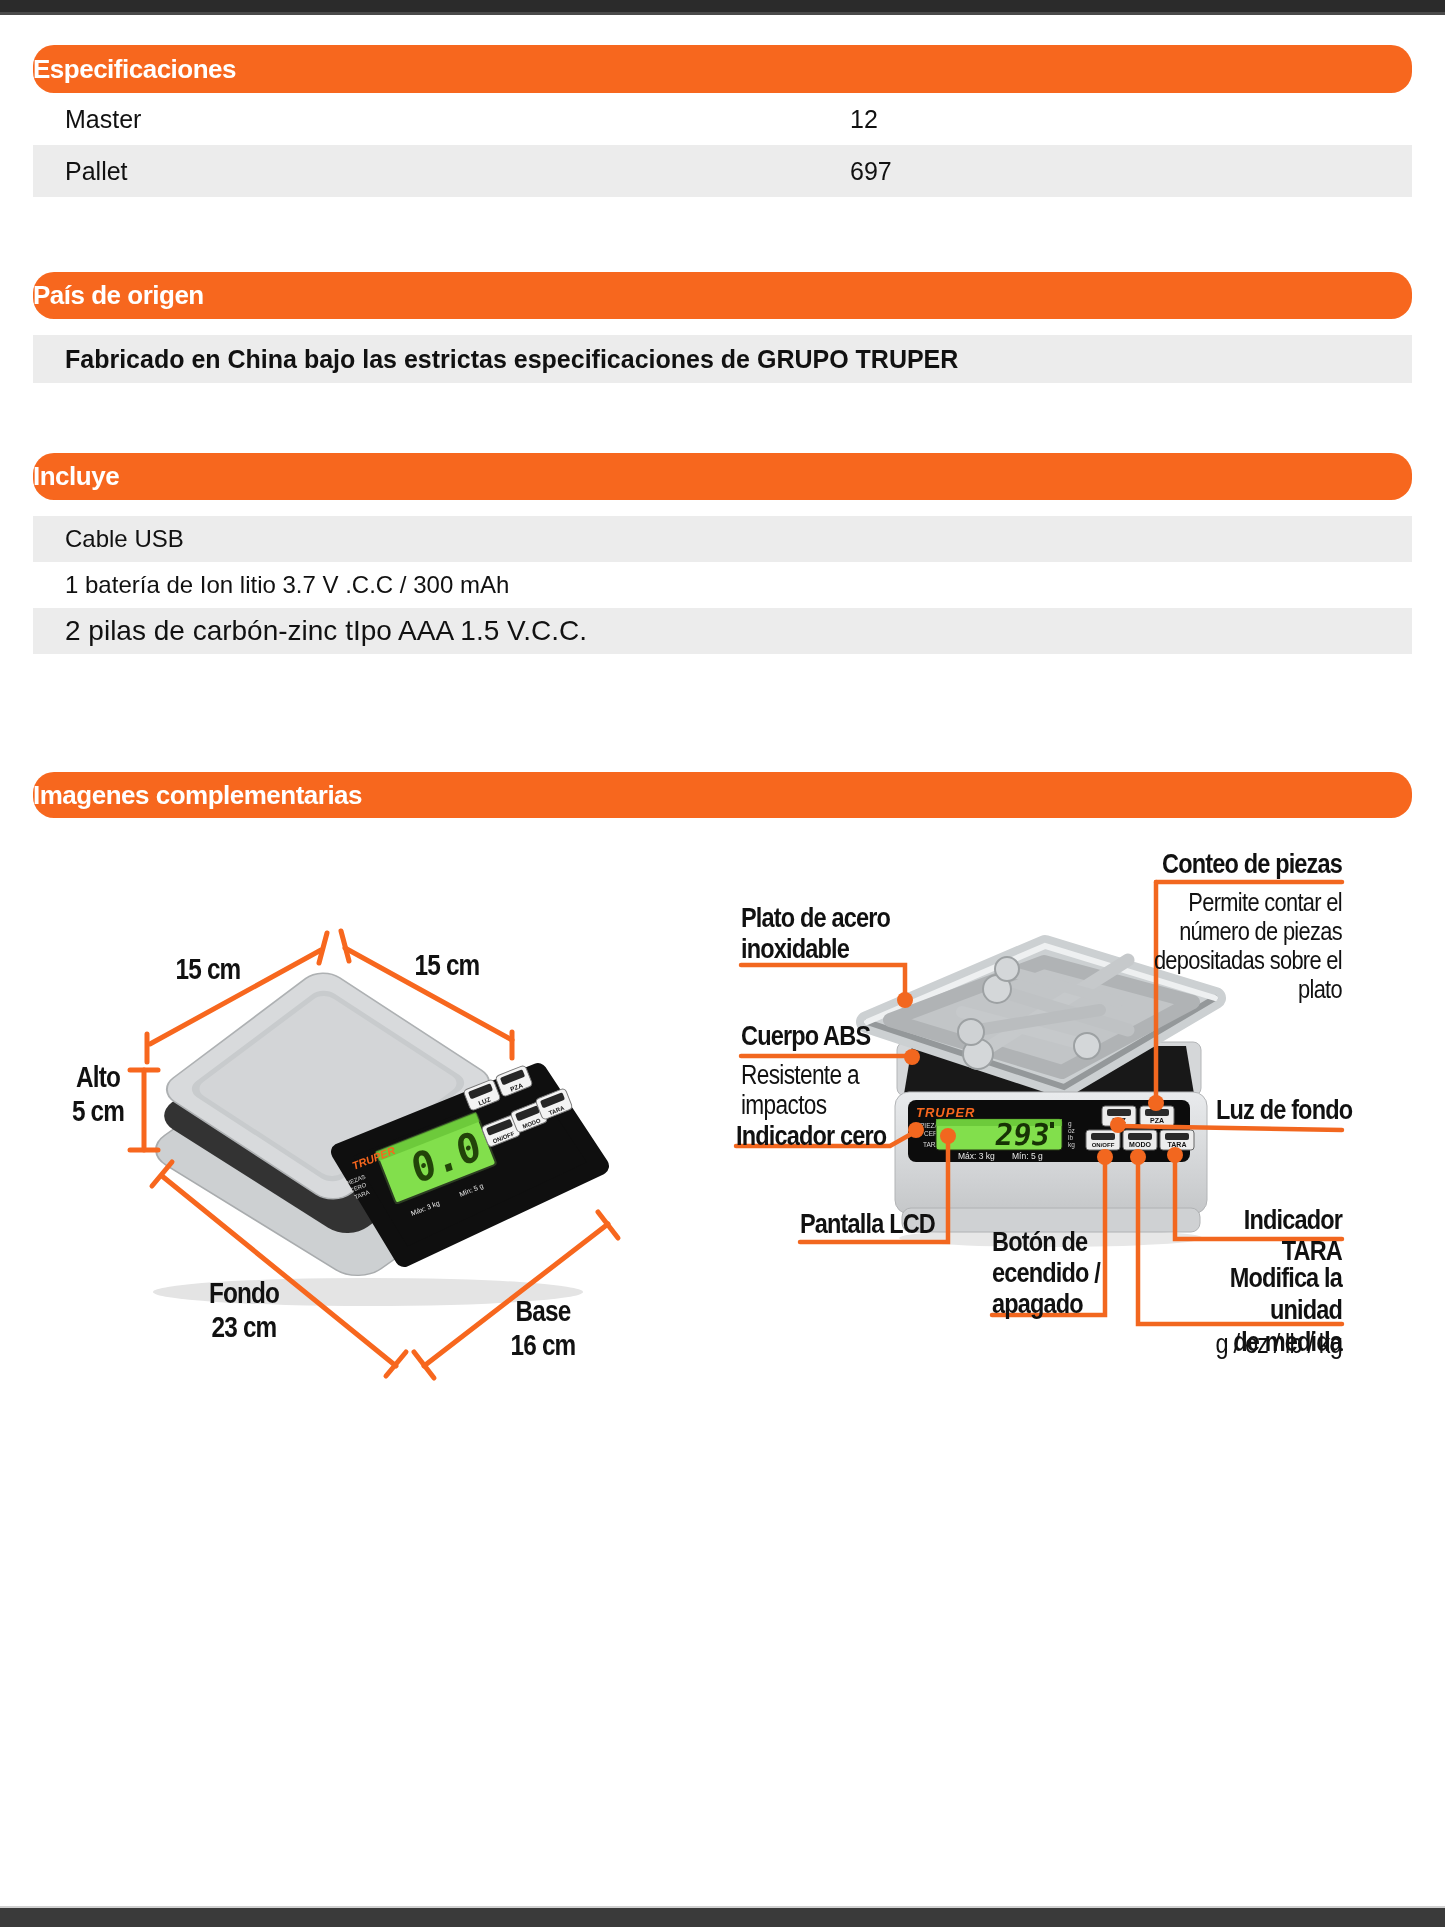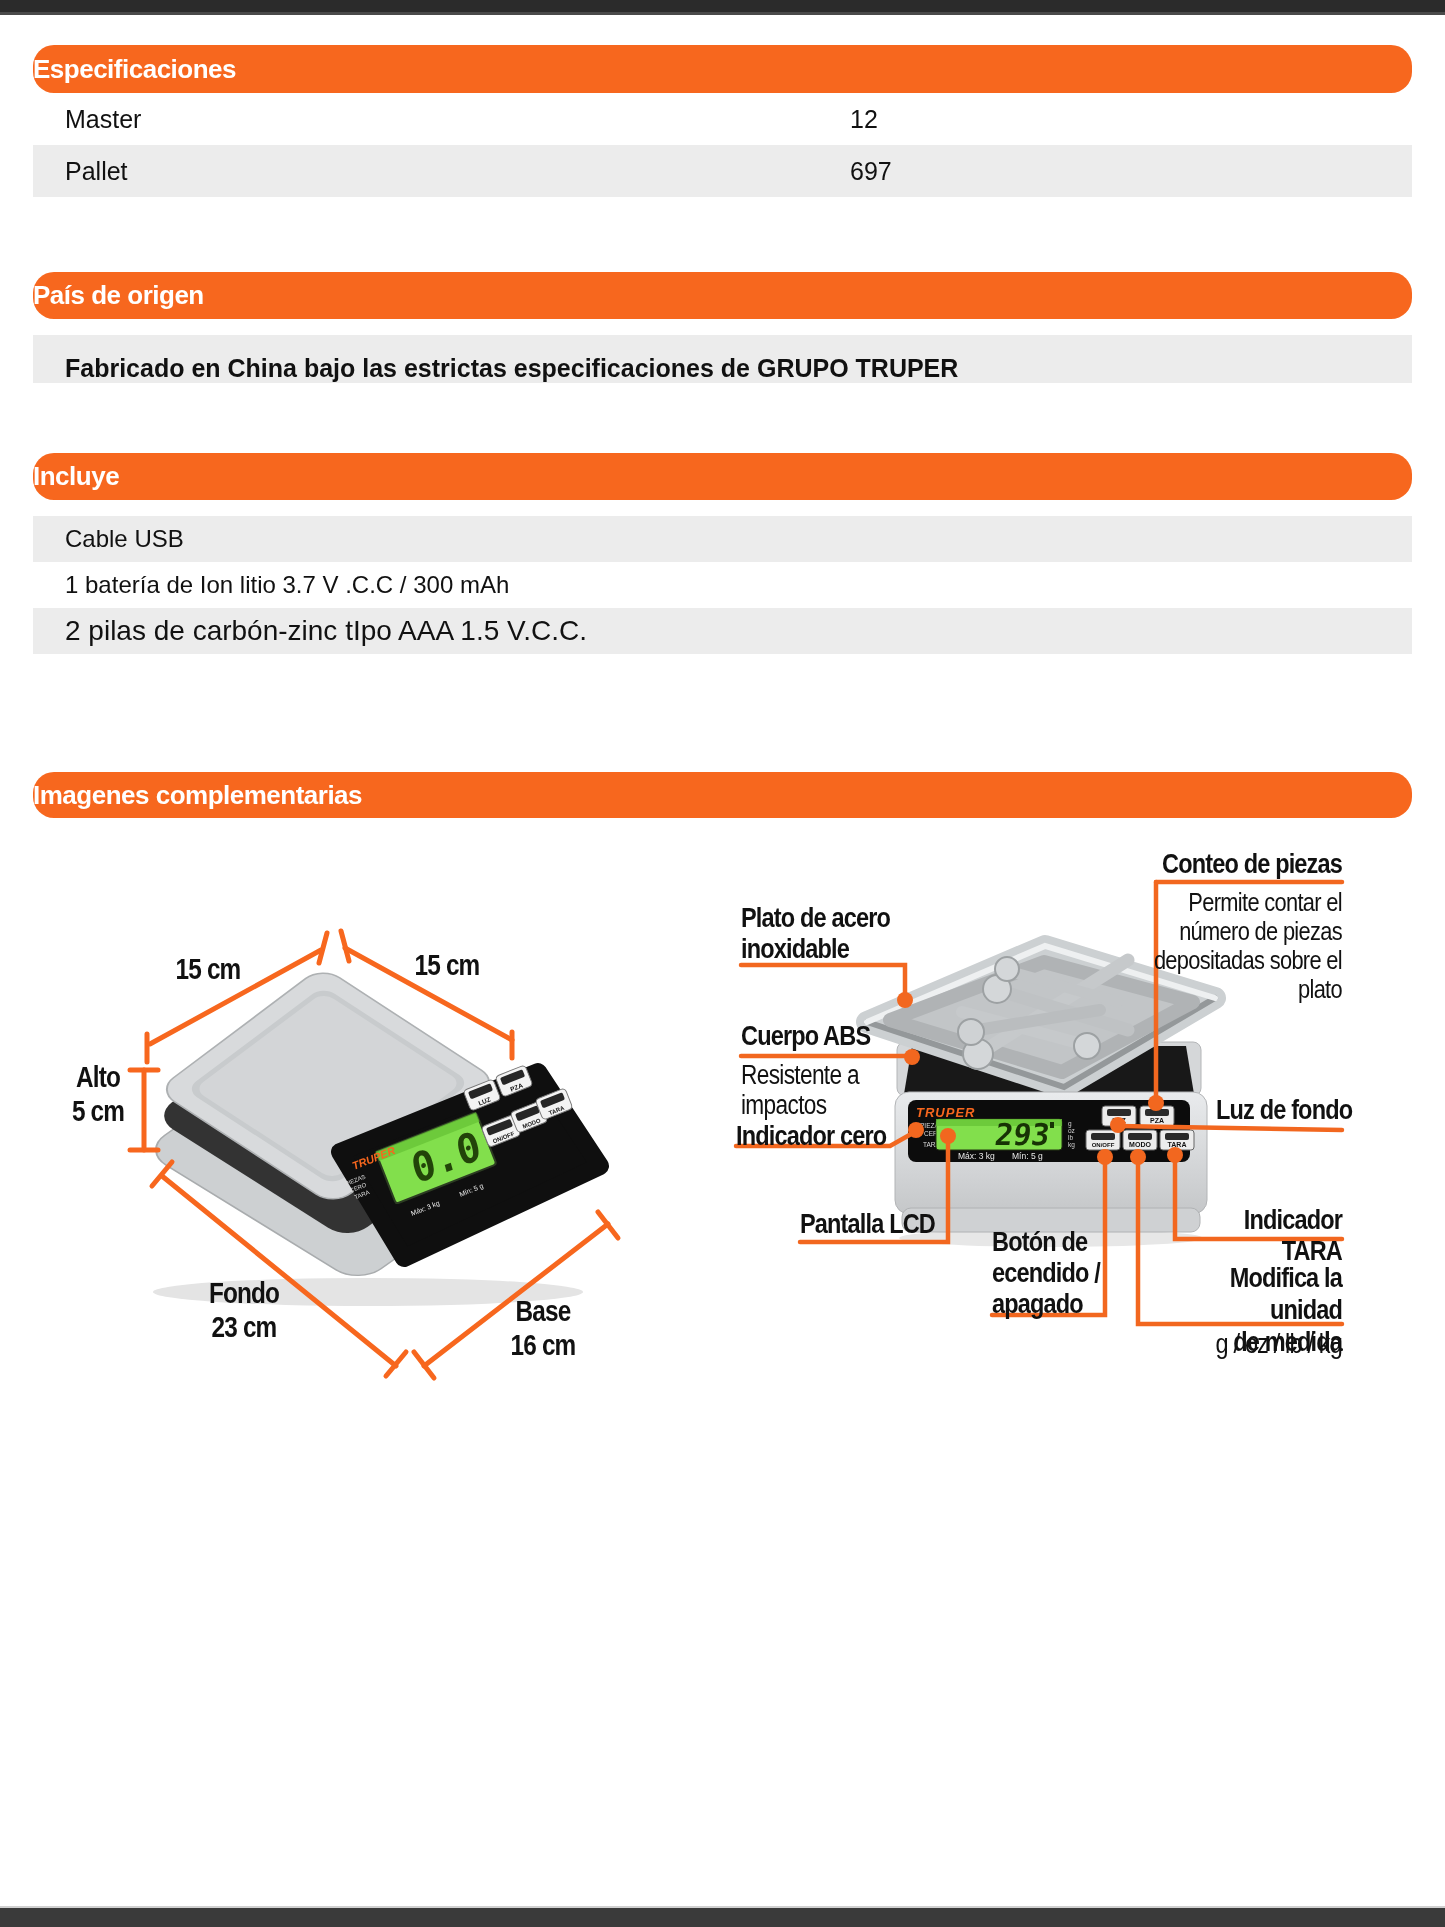--- a/index.html
+++ b/index.html
@@ -53,21 +53,21 @@
   <span class="spec-value">12</span>
 </div>
 <div class="row gray" style="top:145px;height:52px;">
   <span class="spec-label">Pallet</span>
   <span class="spec-value">697</span>
 </div>
 
 <div class="abs sec-header" style="top:272px;height:47px;">
   <span>País de origen</span>
 </div>
-<div class="row gray" style="top:335px;height:48px;align-items:flex-end;">
+<div class="row gray" style="top:335px;height:48px;">
   <span class="country-text">Fabricado en China bajo las estrictas especificaciones de GRUPO TRUPER</span>
 </div>
 
 <div class="abs sec-header" style="top:453px;height:47px;">
   <span>Incluye</span>
 </div>
 <div class="row gray" style="top:516px;height:46px;font-size:24px;">
   <span>Cable USB</span>
 </div>
 <div class="row" style="top:562px;height:46px;font-size:24px;">

